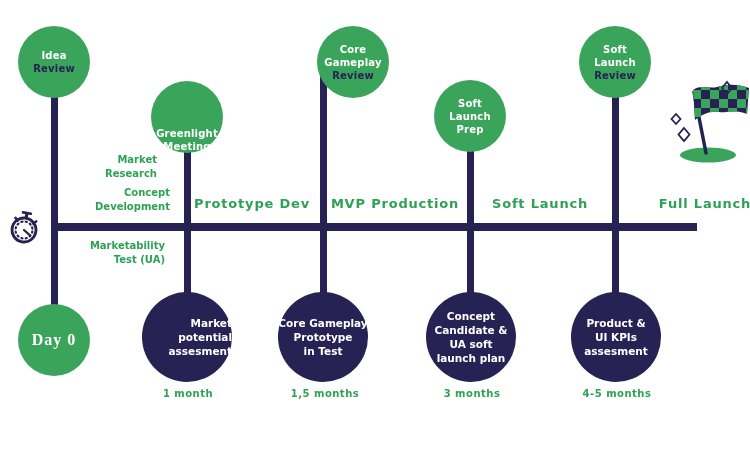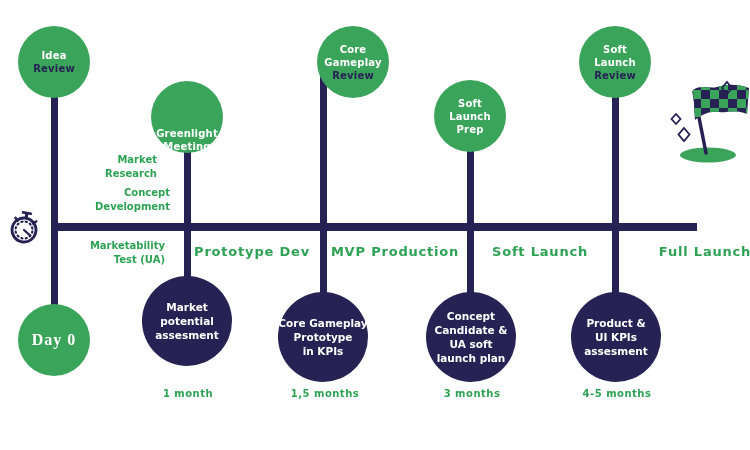--- a/index.html
+++ b/index.html
@@ -25,27 +25,27 @@
   .day0 { width:72px; height:72px; font-size:16px; letter-spacing:1px; color:#ffffff; }
   .ln { display:block; }
 
   #tc1 { left:18px;  top:26px; }
   #tc2 { left:151px; top:81px;justify-content:flex-end; }
   #tc3 { left:287px; top:26px;margin-left:30px; }
   #tc4 { left:434px; top:80px; }
   #tc5 { left:579px; top:26px; }
 
   #bc1 { left:18px;  top:304px;font-family:Liberation Serif, serif; }
-  #bc2 { left:142px; top:276px; }
+  #bc2 { left:142px; top:292px;align-items:flex-end; }
   #bc3 { left:278px; top:292px; }
   #bc4 { left:426px; top:292px; }
   #bc5 { left:571px; top:292px; }
 
   .phase { position:absolute; top:196px; transform:translateX(-50%); color:#2EA254;
-           font-size:13px; letter-spacing:0.8px; white-space:nowrap;margin-top:48px; }
+           font-size:13px; letter-spacing:0.8px; white-space:nowrap; }
   #ph1 { left:252px; } #ph2 { left:395px; } #ph3 { left:540px; } #ph4 { left:705px; }
 
   .note { position:absolute; transform:translateX(-50%); color:#2EA254; font-size:10px;
           line-height:1.35; text-align:right; }
   #nt1 { left:117px; top:153px; width:80px; }
   #nt2 { left:115px; top:186px; width:110px; }
   #nt3 { left:115px; top:239px; width:100px; }
 
   .duration { position:absolute; top:388px; transform:translateX(-50%); color:#2EA254;
               font-size:10px; letter-spacing:0.5px; white-space:nowrap; }
@@ -105,21 +105,21 @@
     <span class="ln">Day 0</span>
   </div>
   <div class="circle c-navy bottom-circle" id="bc2">
     <span class="ln">Market</span>
     <span class="ln">potential</span>
     <span class="ln">assesment</span>
   </div>
   <div class="circle c-navy bottom-circle" id="bc3">
     <span class="ln">Core Gameplay</span>
     <span class="ln">Prototype</span>
-    <span class="ln">in KPIs</span>
+    <span class="ln">in Test</span>
   </div>
   <div class="circle c-navy bottom-circle" id="bc4">
     <span class="ln">Concept</span>
     <span class="ln">Candidate &amp;</span>
     <span class="ln">UA soft</span>
     <span class="ln">launch plan</span>
   </div>
   <div class="circle c-navy bottom-circle" id="bc5">
     <span class="ln">Product &amp;</span>
     <span class="ln">UI KPIs</span>

